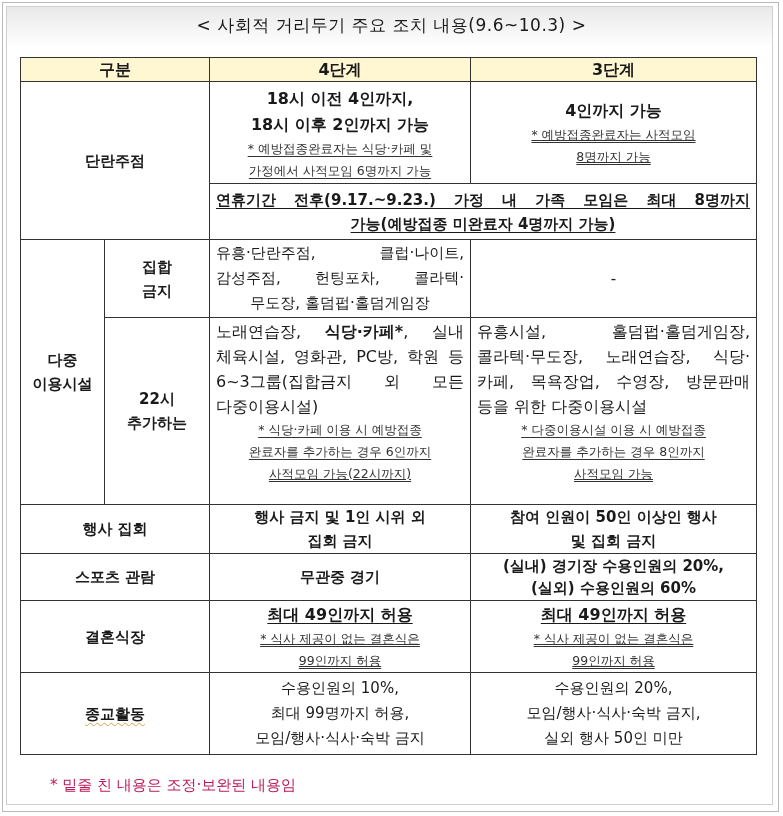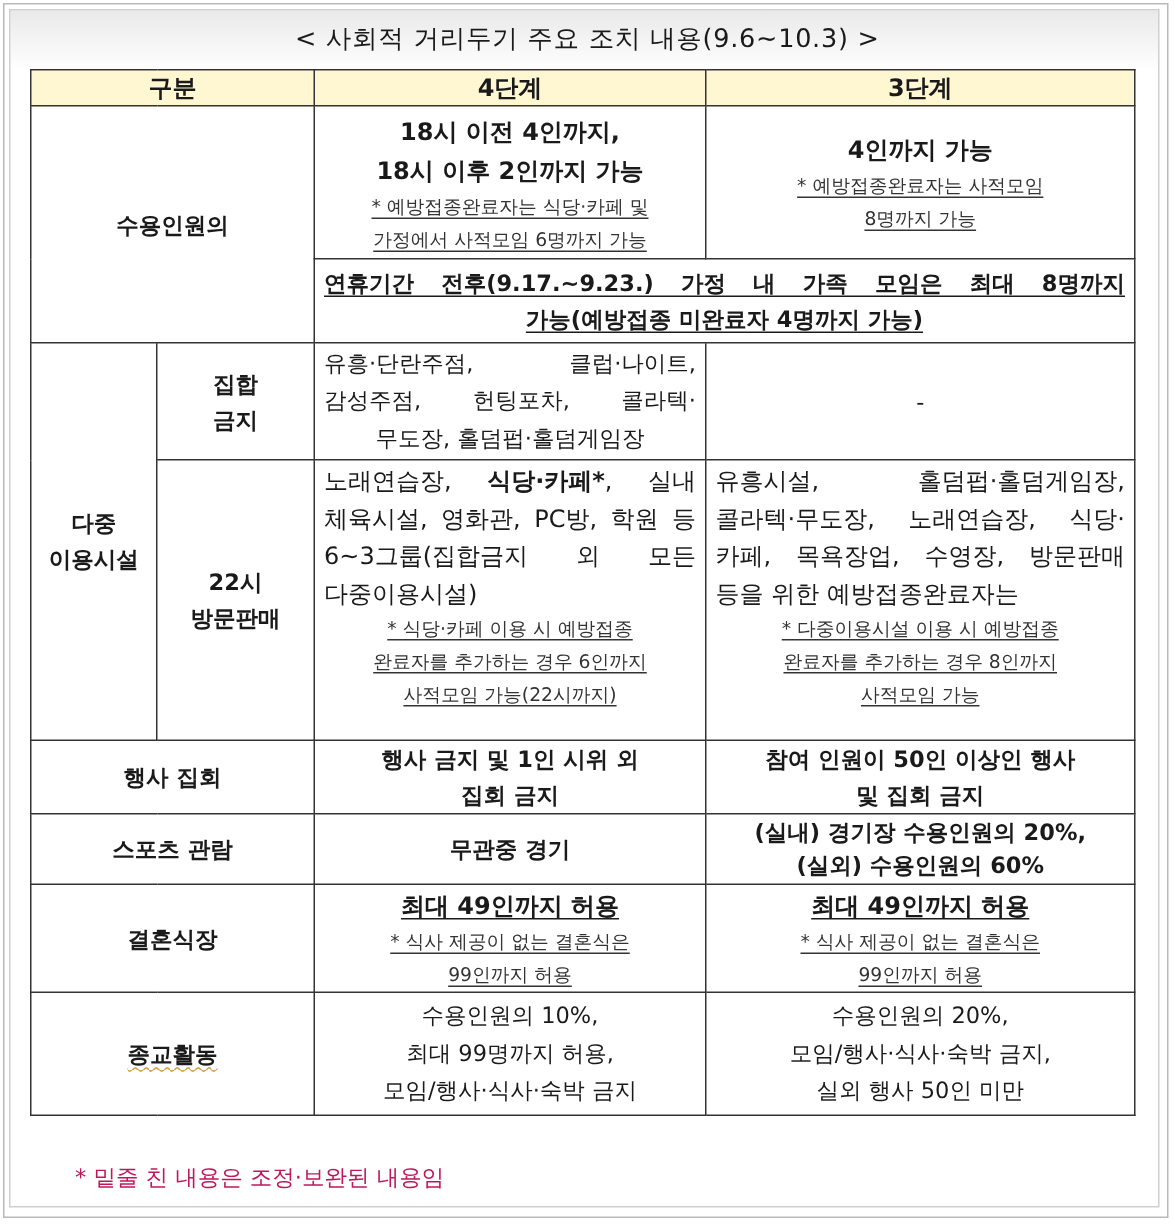--- a/index.html
+++ b/index.html
@@ -14,34 +14,34 @@
   .frame-inner {
     position: absolute; left: 6px; top: 6px; width: 767px; height: 799px;
     border: 1px solid #cfcfcf; box-sizing: border-box;
     background: linear-gradient(to bottom, #e9e9e9 0px, #ffffff 40px, #ffffff 100%);
   }
   .title {
     position: absolute; left: 0; top: 14px; width: 783px; text-align: center;
     font-size: 17px; letter-spacing: 0.5px; color: #1a1a1a;
   }
   table.grid {
-    position: absolute; left: 20px; top: 46px; width: 736px;
+    position: absolute; left: 20px; top: 57px; width: 736px;
     border-collapse: collapse; table-layout: fixed; padding-left: 40px;
   }
   table.grid td, table.grid th {
     border: 1.5px solid #333; padding: 0 6px; text-align: center; vertical-align: middle;
     font-size: 15px; line-height: 24px; box-sizing: border-box;
   }
   table.grid th {
     background: #fff6d2; font-size: 16px; font-weight: bold; height: 24px; line-height: 20px;
   }
   .lbl { font-weight: bold; font-size: 16px; line-height: 26px; }
   .b { font-weight: bold; }
   .big { font-size: 16px; line-height: 26px; }
-  .note { font-size: 12.5px; line-height: 22px; color: #333; }
+  .note { font-size: 12.5px; line-height: 22px; color: #333; text-decoration: underline; }
   .ul { text-decoration: underline; text-decoration-thickness: 1px; text-underline-offset: 3px; }
   .just { text-align: justify; text-align-last: justify; }
   .left { text-align: left; }
   .wavy { text-decoration: underline wavy #d7a04a; text-decoration-thickness: 1px; text-underline-offset: 3px; }
   .footnote {
     position: absolute; left: 50px; top: 776px; font-size: 15px; color: #be185d;
   }
   .span-row { text-align: left; font-weight: bold; font-size: 15.5px; line-height: 26px; }
 </style>
 </head>
@@ -60,21 +60,21 @@
     <col style="width:286px">
   </colgroup>
   <tbody>
       <tr>
     <th colspan="2">구분</th>
     <th>4단계</th>
     <th>3단계</th>
   </tr>
 
   <tr style="height:102px">
-    <td colspan="2" rowspan="2" class="lbl">수용인원의</td>
+    <td colspan="2" rowspan="2" class="lbl">단란주점</td>
     <td style="padding-top:2px">
       <div class="b big">18시 이전 4인까지,</div>
       <div class="b big">18시 이후 2인까지 가능</div>
       <div class="note ul">* 예방접종완료자는 식당·카페 및</div>
       <div class="note ul">가정에서 사적모임 6명까지 가능</div>
     </td>
     <td>
       <div class="b big">4인까지 가능</div>
       <div class="note"><span class="ul">* 예방접종완료자는 사적모임</span></div>
       <div class="note"><span class="ul">8명까지 가능</span></div>
@@ -100,36 +100,36 @@
       <div class="just">유흥·단란주점,   클럽·나이트,</div>
       <div class="just">감성주점, 헌팅포차, 콜라텍·</div>
       <div>무도장, 홀덤펍·홀덤게임장</div>
     </td>
     <td>-</td>
   </tr>
 
   <tr style="height:187px">
     <td class="lbl">
       <div>22시</div>
-      <div>방문판매</div>
+      <div>추가하는</div>
     </td>
     <td style="vertical-align:top;padding-top:1px">
       <div class="left big just" style="line-height:25px"><span>노래연습장, </span><span class="b">식당·카페*</span><span>, 실내</span></div>
       <div class="left big just" style="line-height:25px">체육시설, 영화관, PC방, 학원 등</div>
       <div class="left big just" style="line-height:25px">6~3그룹(집합금지 외 모든</div>
       <div class="left big" style="line-height:25px">다중이용시설)</div>
       <div class="note ul">* 식당·카페 이용 시 예방접종</div>
       <div class="note ul">완료자를 추가하는 경우 6인까지</div>
       <div class="note"><span class="ul">사적모임 가능(22시까지)</span></div>
     </td>
     <td style="vertical-align:top;padding-top:1px">
       <div class="left big just" style="line-height:25px">유흥시설,     홀덤펍·홀덤게임장,</div>
       <div class="left big just" style="line-height:25px">콜라텍·무도장, 노래연습장, 식당·</div>
       <div class="left big just" style="line-height:25px">카페, 목욕장업, 수영장, 방문판매</div>
-      <div class="left big" style="line-height:25px">등을 위한 예방접종완료자는</div>
+      <div class="left big" style="line-height:25px">등을 위한 다중이용시설</div>
       <div class="note ul">* 다중이용시설 이용 시 예방접종</div>
       <div class="note ul">완료자를 추가하는 경우 8인까지</div>
       <div class="note"><span class="ul">사적모임 가능</span></div>
     </td>
   </tr>
 
   <tr style="height:48px">
     <td colspan="2" class="lbl">행사 집회</td>
     <td class="b">
       <div>행사 금지 및 1인 시위 외</div>

